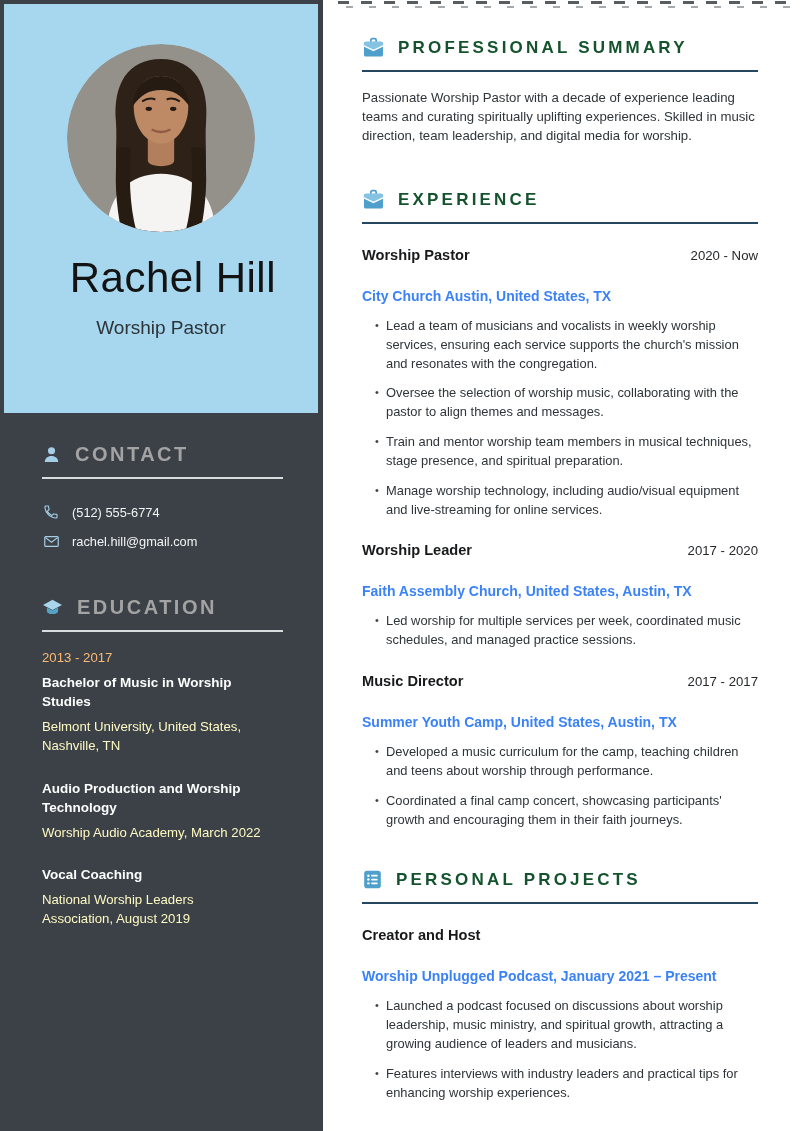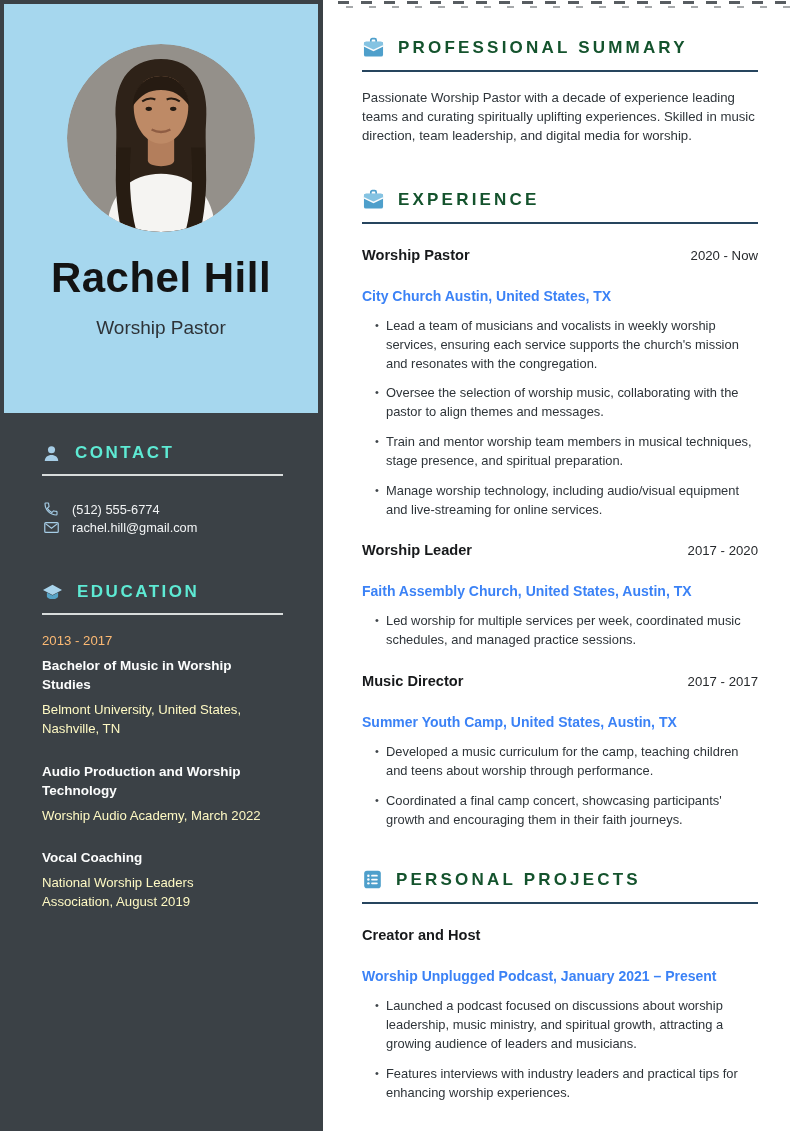--- a/index.html
+++ b/index.html
@@ -11,33 +11,33 @@
 
   
   .sidebar { width:323px; min-width:323px; background:#3B4146; display:flex; flex-direction:column; }
   .hero {
     background:#A6D7EE; margin:4px 5px 0 4px; height:409px;
     display:flex; flex-direction:column; align-items:center;
   }
   .photo { width:188px; height:188px; border-radius:50%; overflow:hidden; margin-top:40px; flex:none; }
   .photo svg { display:block; }
   .name {
-    margin:24px 8px 0; width:230px; text-align:center;
-    font-size:42px; line-height:1.07; font-weight:bold; color:#131313; letter-spacing:.5px;
+    margin:24px 8px 0; width:230px; text-align:right;
+    font-size:42px; line-height:1.07; font-weight:normal; color:#131313; letter-spacing:.5px;
   }
   .job-title-top { margin-top:16px; font-size:19px; color:#2E3338; }
 
   .side-body { padding:30px 40px 0 42px; }
   .side-heading {
     display:flex; align-items:center; gap:14px;
     border-bottom:2px solid #D8DCDC; padding-bottom:11px;
   }
-  .side-heading .label { font-size:17px; font-weight:bold; letter-spacing:2.5px; color:#5eead4; }
-
-  .contact-list { list-style:none; margin:25px 0 0; padding:0; display:flex; flex-direction:column; gap:2px; }
+  .side-heading .label { font-size:20px; font-weight:bold; letter-spacing:2.5px; color:#a3a3a3; }
+
+  .contact-list { list-style:none; margin:25px 0 0; padding:0; display:flex; flex-direction:column; gap:13px; }
   .contact-list li { display:flex; align-items:center; gap:12px; font-size:12.8px; color:#F2F4F5; }
   .contact-list .cicon { width:18px; display:flex; justify-content:center; flex:none; }
 
   .education-block { margin-top:46px; }
   .edu-entries { margin-top:18px; color:#F0F2F3; }
   .edu-entry + .edu-entry { margin-top:23px; }
   .edu-period { font-size:13.2px; color:#fdba74; }
   .edu-degree { font-size:13.5px; font-weight:bold; color:#FCFDFD; line-height:1.42; margin-top:8px; width:210px; }
   .edu-school { font-size:13.2px; color:#fef9c3; line-height:1.45; margin-top:6px; width:225px; }
 

